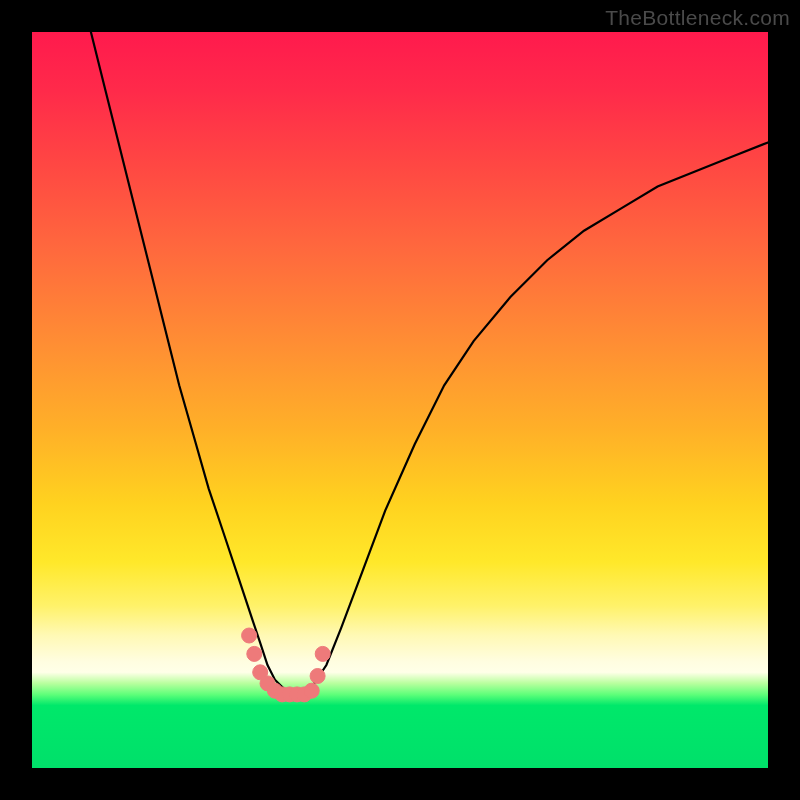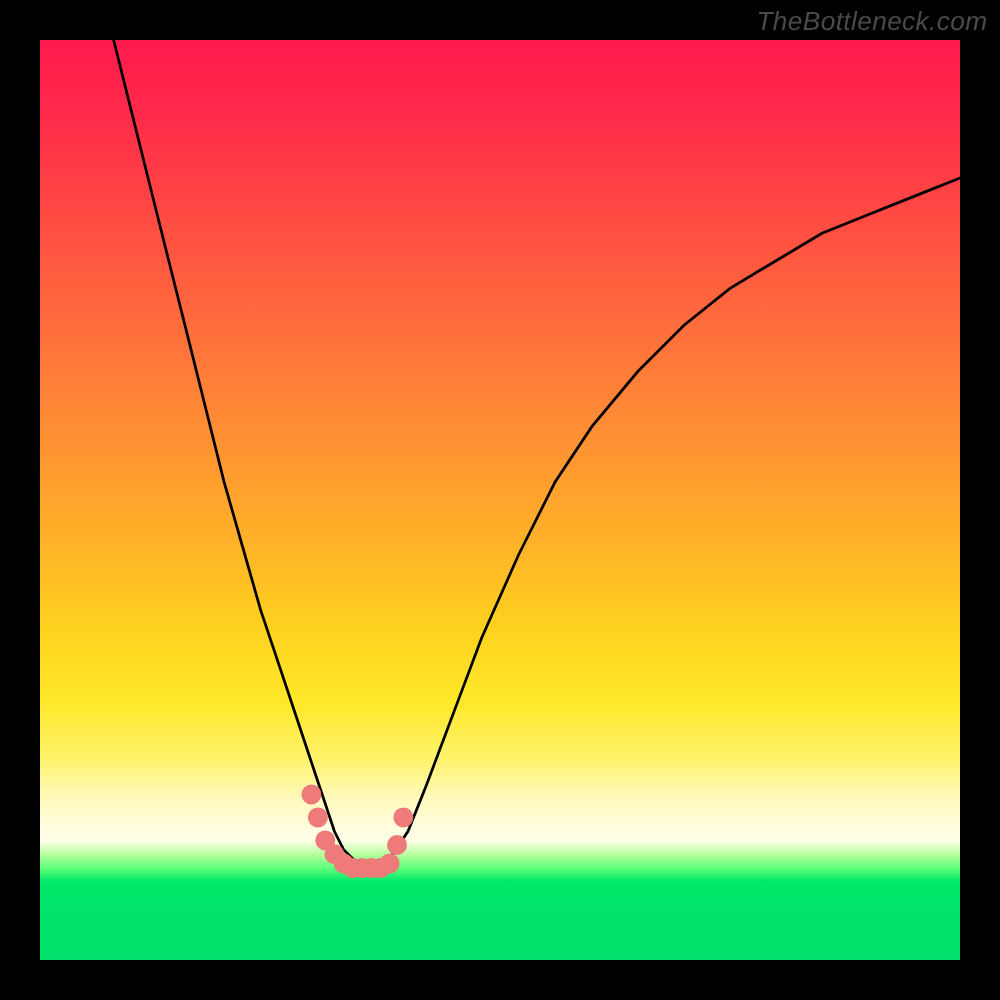--- a/index.html
+++ b/index.html
@@ -48,21 +48,20 @@
   }
   .watermark {
     position: absolute;
     top: 6px;
     right: 10px;
     color: #4a4a4a;
     font-size: 21px;
     font-weight: 500;
     letter-spacing: 0.3px;
     user-select: none;
-    font-style: italic;
   }
   svg.curve {
     position: absolute;
     left: 0;
     top: 0;
     width: 736px;
     height: 736px;
     overflow: visible;
   }
 </style>

